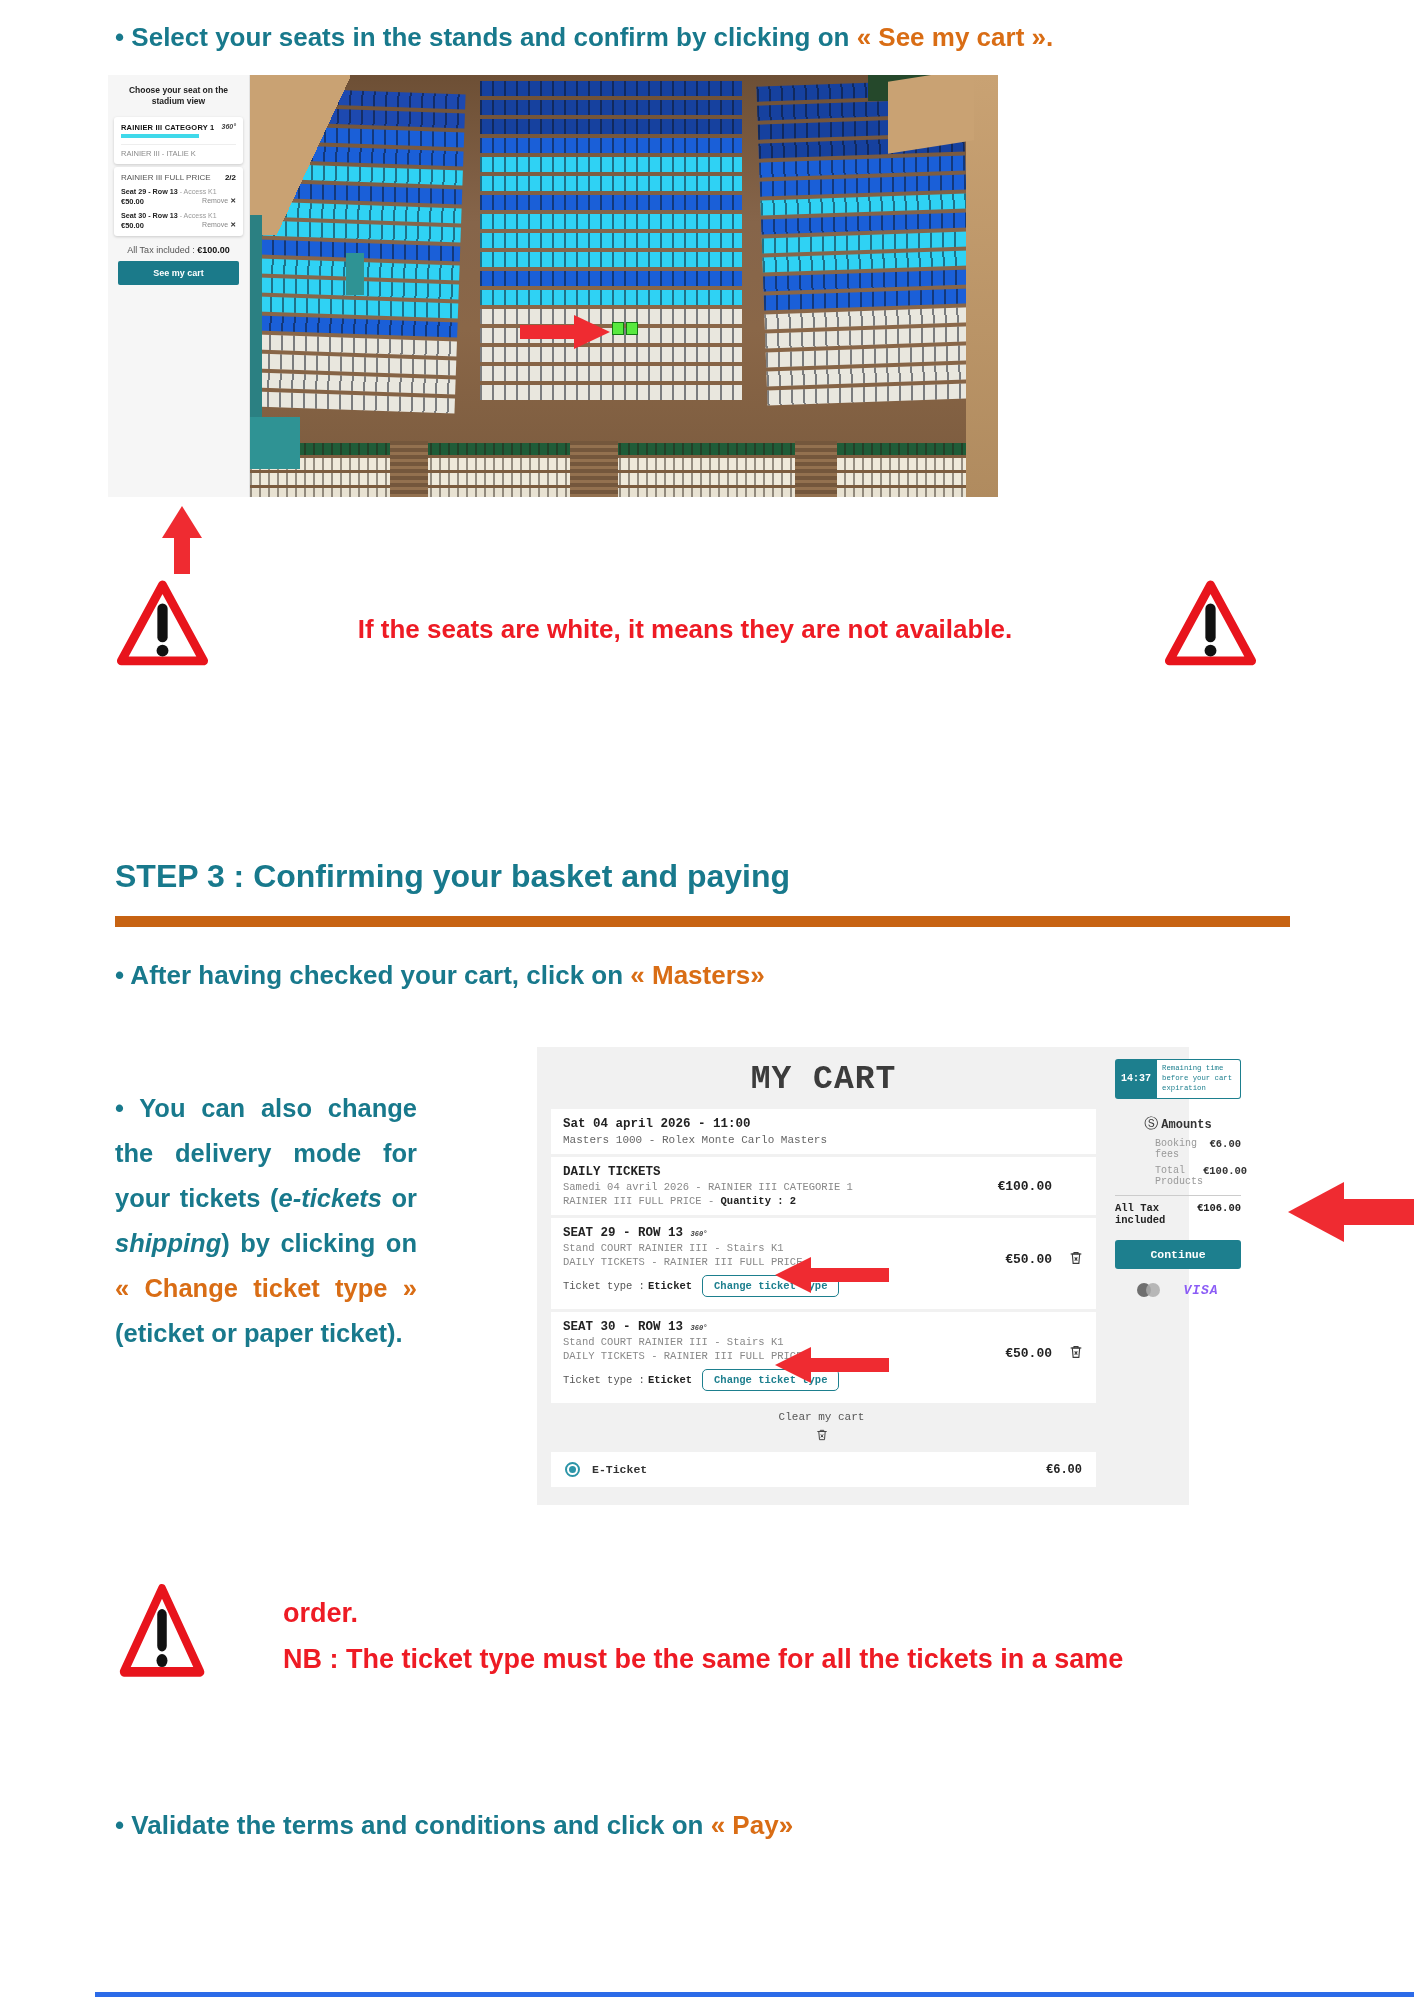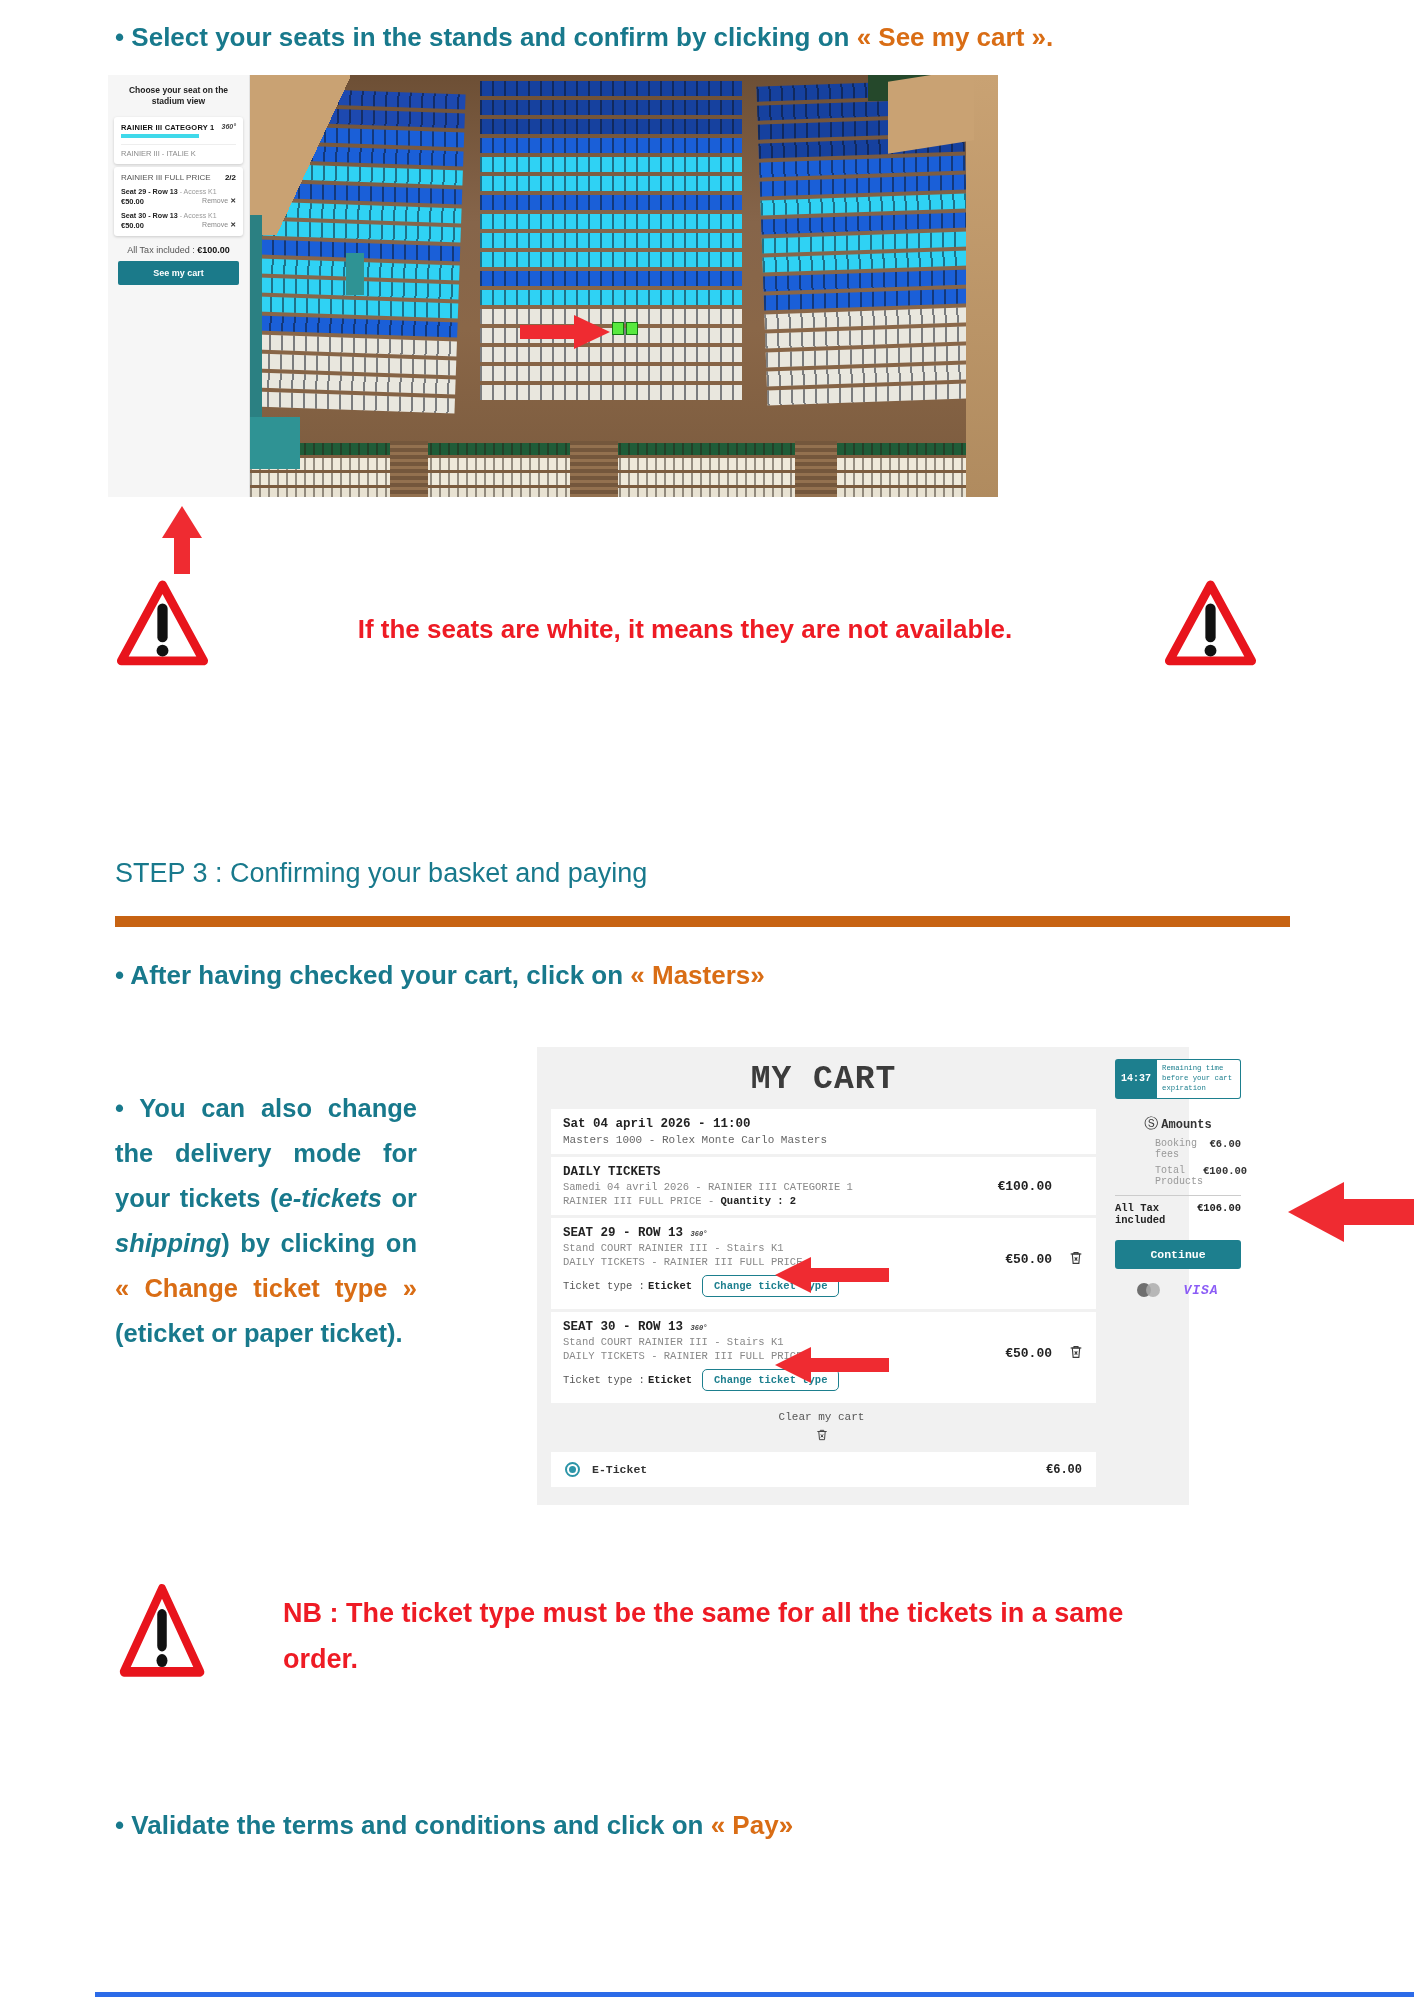--- a/index.html
+++ b/index.html
@@ -3,21 +3,21 @@
 <meta charset="utf-8">
 <style>
   * { box-sizing: border-box; margin: 0; padding: 0; }
   body { background: #fff; font-family: "Liberation Sans", sans-serif; }
   .canvas { position: relative; width: 1414px; height: 2000px; background: #fff; overflow: hidden; margin: 0 auto; }
 
   
   .doc-line { position: absolute; font-weight: bold; color: #18798c; font-size: 26px; white-space: nowrap; }
   .hl-orange { color: #d96d15; }
   .red-note { position: absolute; font-weight: bold; color: #ee1b24; font-size: 26px; }
-  .step-title { position: absolute; font-weight: normal; color: #18798c; font-size: 27px; white-space: nowrap; }
+  .step-title { position: absolute; font-weight: bold; color: #18798c; font-size: 32px; white-space: nowrap; }
   .orange-bar { position: absolute; background: #c76312; }
   .note-block { position: absolute; font-weight: bold; color: #18798c; font-size: 25.5px; line-height: 45px; text-align: justify; }
   .note-block .it { font-style: italic; }
   .footer-line { position: absolute; background: #2c6be8; }
 
   
   .warn-tri { position: absolute; }
 
   
   .fig { position: absolute; left: 108px; top: 75px; width: 890px; height: 422px; }
@@ -386,22 +386,22 @@
     <div class="head head-left-lg" style="left:1288px;top:1182px;"></div>
     <div class="shaft" style="left:1344px;top:1199px;width:70px;height:26px;"></div>
   </div>
 
   <svg class="warn-tri" style="left:118px;top:1580px;" width="88" height="104" viewBox="0 0 120 120" preserveAspectRatio="none">
     <path d="M60 10 L112 106 L8 106 Z" fill="#fff" stroke="#e8141c" stroke-width="11" stroke-linejoin="round"></path>
     <path d="M60 40 L60 76" stroke="#111" stroke-width="13" stroke-linecap="round"></path>
     <circle cx="60" cy="93" r="7.5" fill="#111"></circle>
   </svg>
   <div class="red-note" style="left:283px;top:1590px;width:980px;font-size:27px;line-height:46px;">
+    <div>order.</div>
     <div>NB : The ticket type must be the same for all the tickets in a same</div>
-    <div>order.</div>
   </div>
 
   <div class="doc-line" style="left:115px;top:1810px;">
     <span>• Validate the terms and conditions and click on </span><span class="hl-orange">« Pay»</span>
   </div>
 
   <div class="footer-line" style="left:95px;top:1992px;width:1319px;height:5px;"></div>
 </div>
 
 </body></html>

